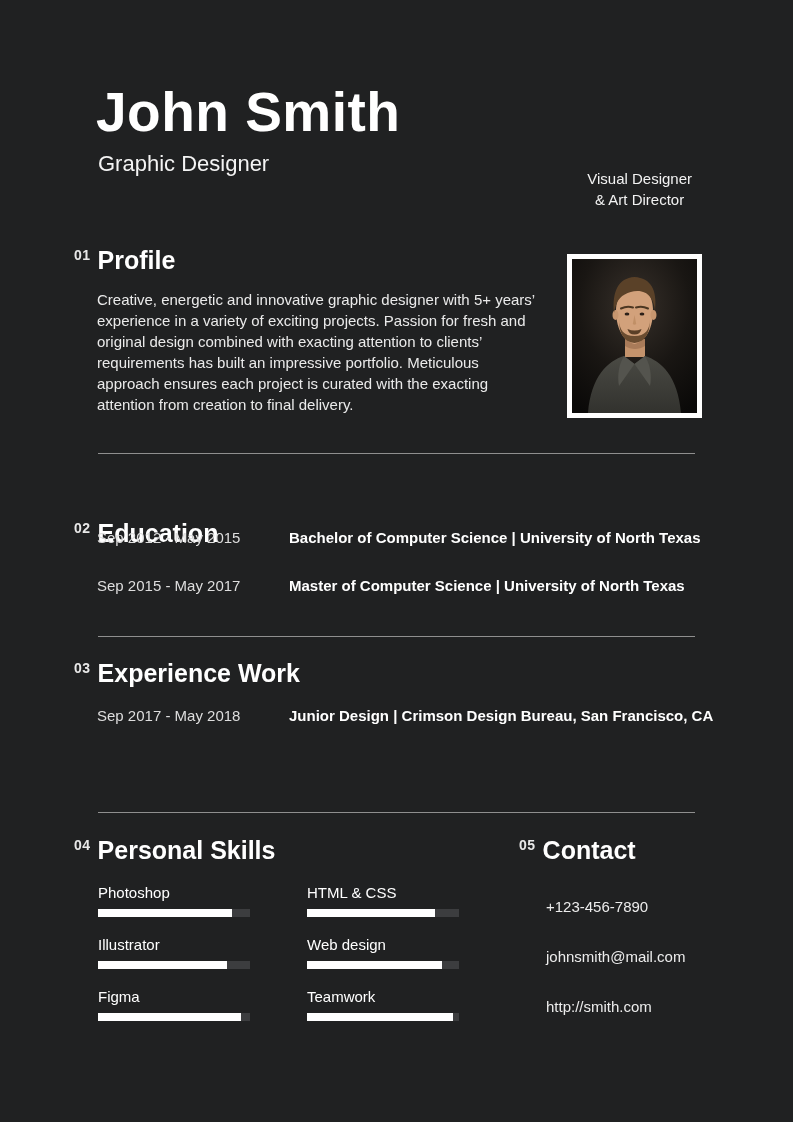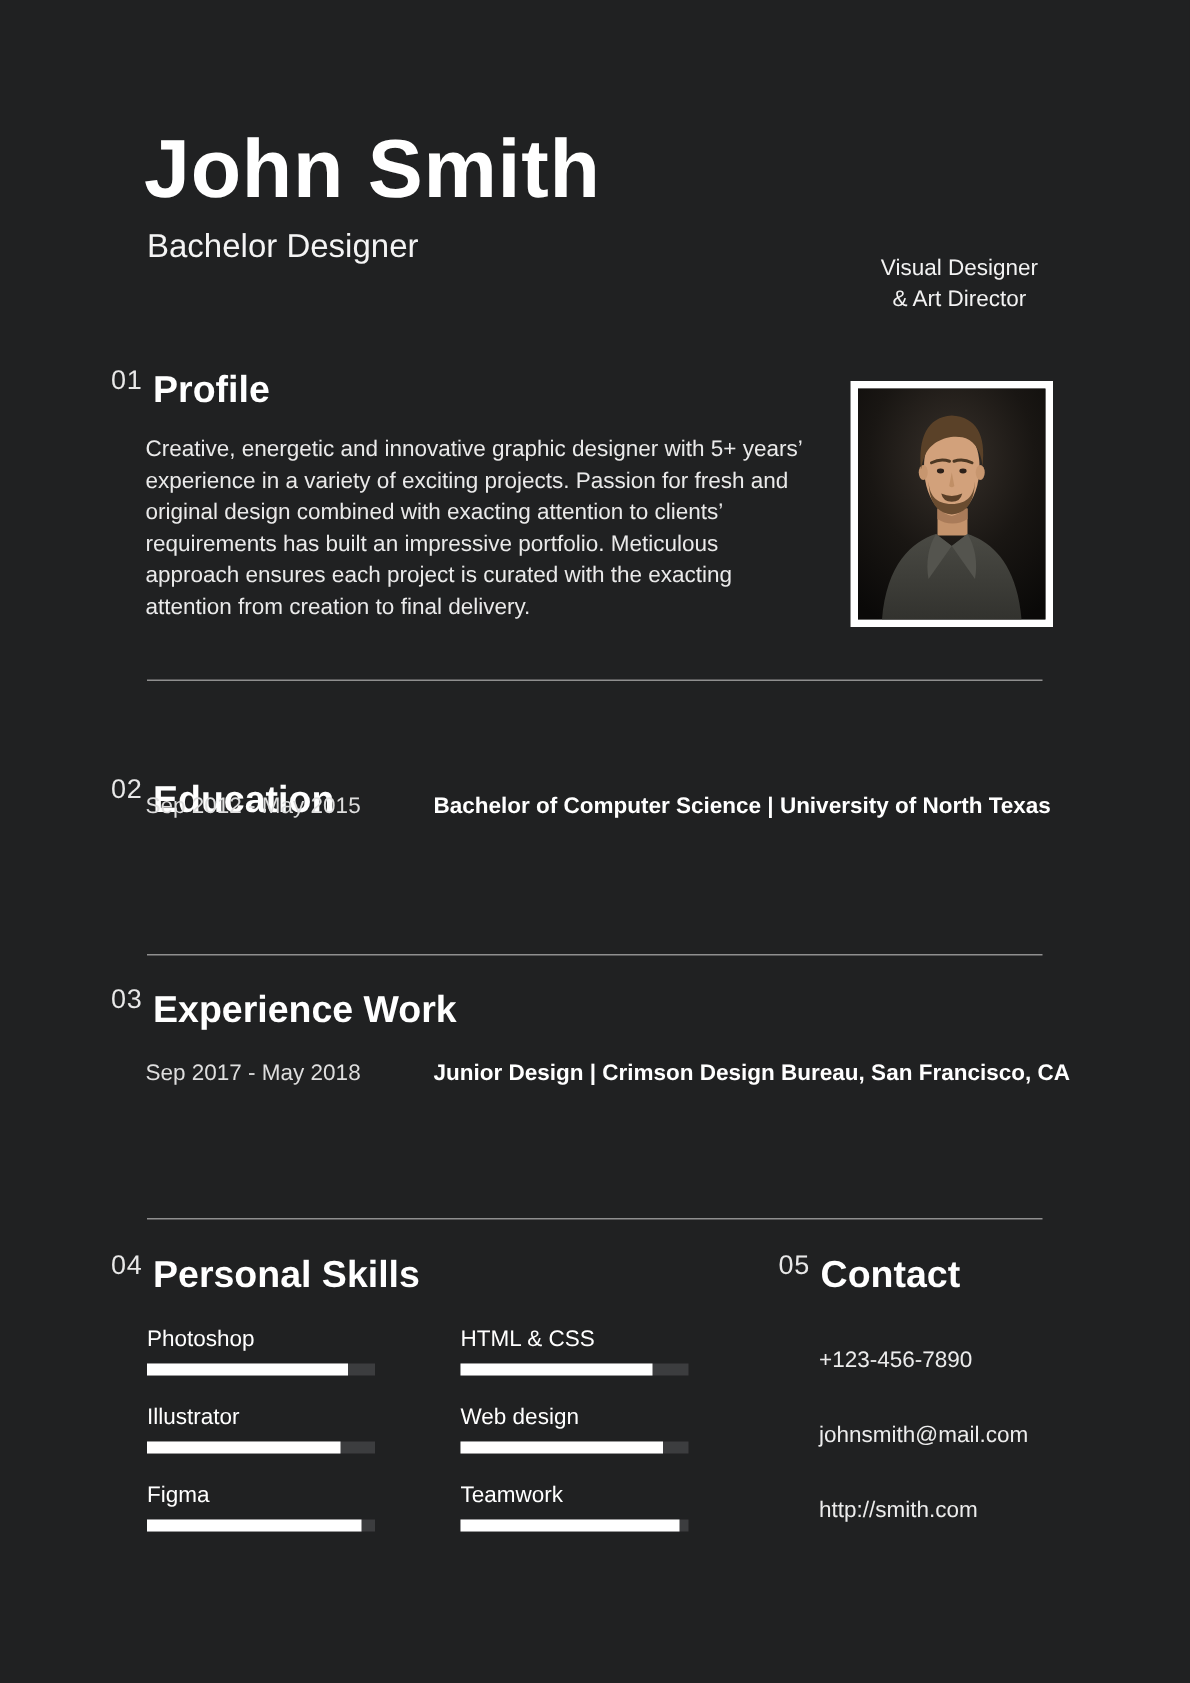--- a/index.html
+++ b/index.html
@@ -17,21 +17,21 @@
     position:absolute; left:98px; top:151px;
     font-size:22px; font-weight:500; color:#f4f4f4;
   }
   .tagline {
     position:absolute; right:101px; top:168px;
     font-size:15px; line-height:21px; font-weight:500;
     text-align:center; color:#f2f2f2;
   }
   .sec-head { position:absolute; font-size:25px; font-weight:700; color:#ffffff; white-space:nowrap; }
   .sec-num {
-    display:inline-block; font-size:18px; font-weight:400; color:#e8e8e8;
+    display:inline-block; font-size:14px; font-weight:700; color:#e8e8e8;
     position:relative; top:-9px; margin-right:7px; letter-spacing:.5px;
   }
   #profile-head    { left:74px;  top:246px; }
   #education-head  { left:74px;  top:479px;margin-top:40px; }
   #experience-head { left:74px;  top:659px; }
   #skills-head     { left:74px;  top:836px; }
   #contact-head    { left:519px; top:836px; }
 
   .profile-text {
     position:absolute; left:97px; top:289px; width:442px;
@@ -65,21 +65,21 @@
 
   .contact-col { position:absolute; left:546px; top:898px; font-size:15px; }
   .contact-item { margin-bottom:32px; line-height:18px; color:#ececec; font-weight:500; }
 </style>
 </head>
 <body>
 
 <div class="page">
 
   <h1 class="name">John Smith</h1>
-  <div class="job-title">Bachelor Designer</div>
+  <div class="job-title">Graphic Designer</div>
   <div class="tagline">
     <div>Visual Designer</div>
     <div>&amp; Art Director</div>
   </div>
 
   <div class="sec-head" id="profile-head">
     <span class="sec-num">01</span><span>Profile</span>
   </div>
   <p class="profile-text">Creative, energetic and innovative graphic designer with 5+ years’ experience in a variety of exciting projects. Passion for fresh and original design combined with exacting attention to clients’ requirements has built an impressive portfolio. Meticulous approach ensures each project is curated with the exacting attention from creation to final delivery.</p>
 
@@ -119,20 +119,24 @@
   <div class="divider" id="divider-1"></div>
 
   <div class="sec-head" id="education-head">
     <span class="sec-num">02</span><span>Education</span>
   </div>
   <div class="rows" id="education-rows">
     <div class="row">
       <span class="row-date">Sep 2012 - May 2015</span>
       <span class="row-desc">Bachelor of Computer Science | University of North Texas</span>
     </div>
+    <div class="row">
+      <span class="row-date">Sep 2015 - May 2017</span>
+      <span class="row-desc">Master of Computer Science | University of North Texas</span>
+    </div>
   </div>
 
   <div class="divider" id="divider-2"></div>
 
   <div class="sec-head" id="experience-head">
     <span class="sec-num">03</span><span>Experience Work</span>
   </div>
   <div class="rows" id="experience-rows">
     <div class="row">
       <span class="row-date">Sep 2017 - May 2018</span>

